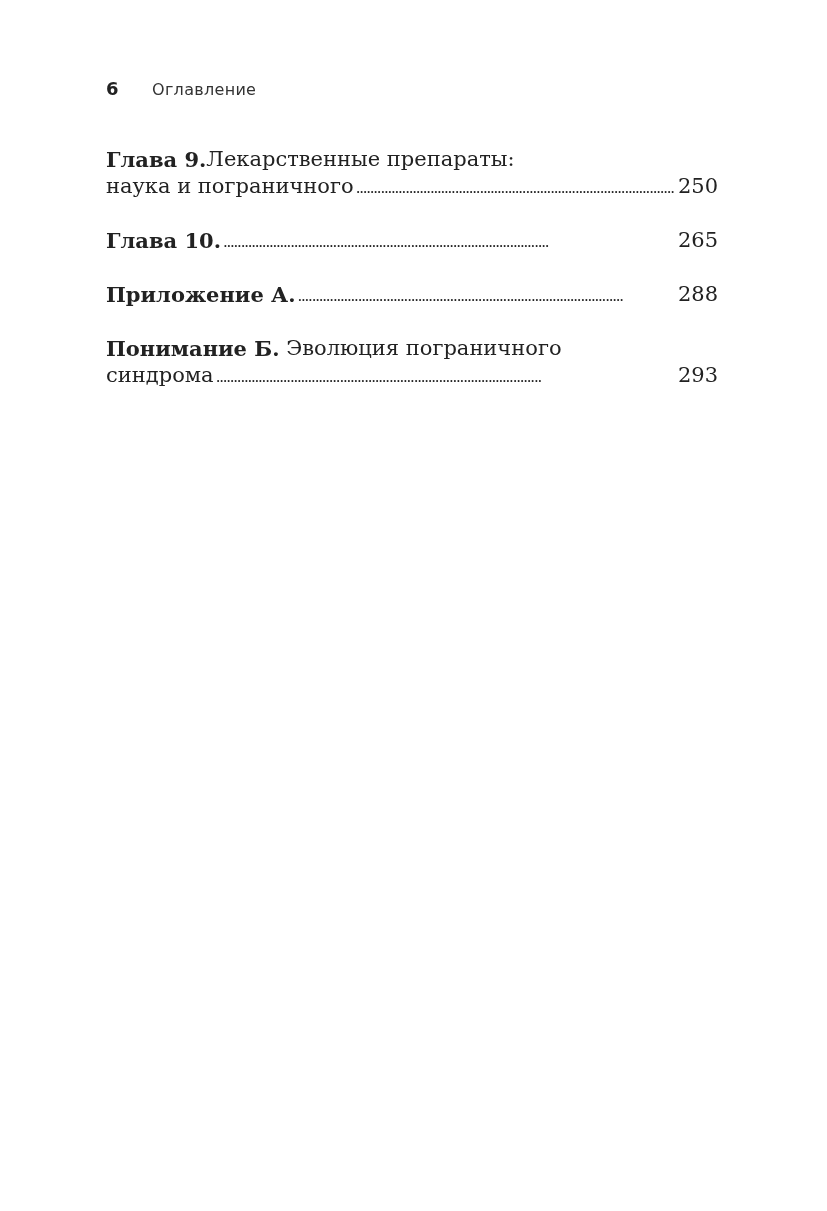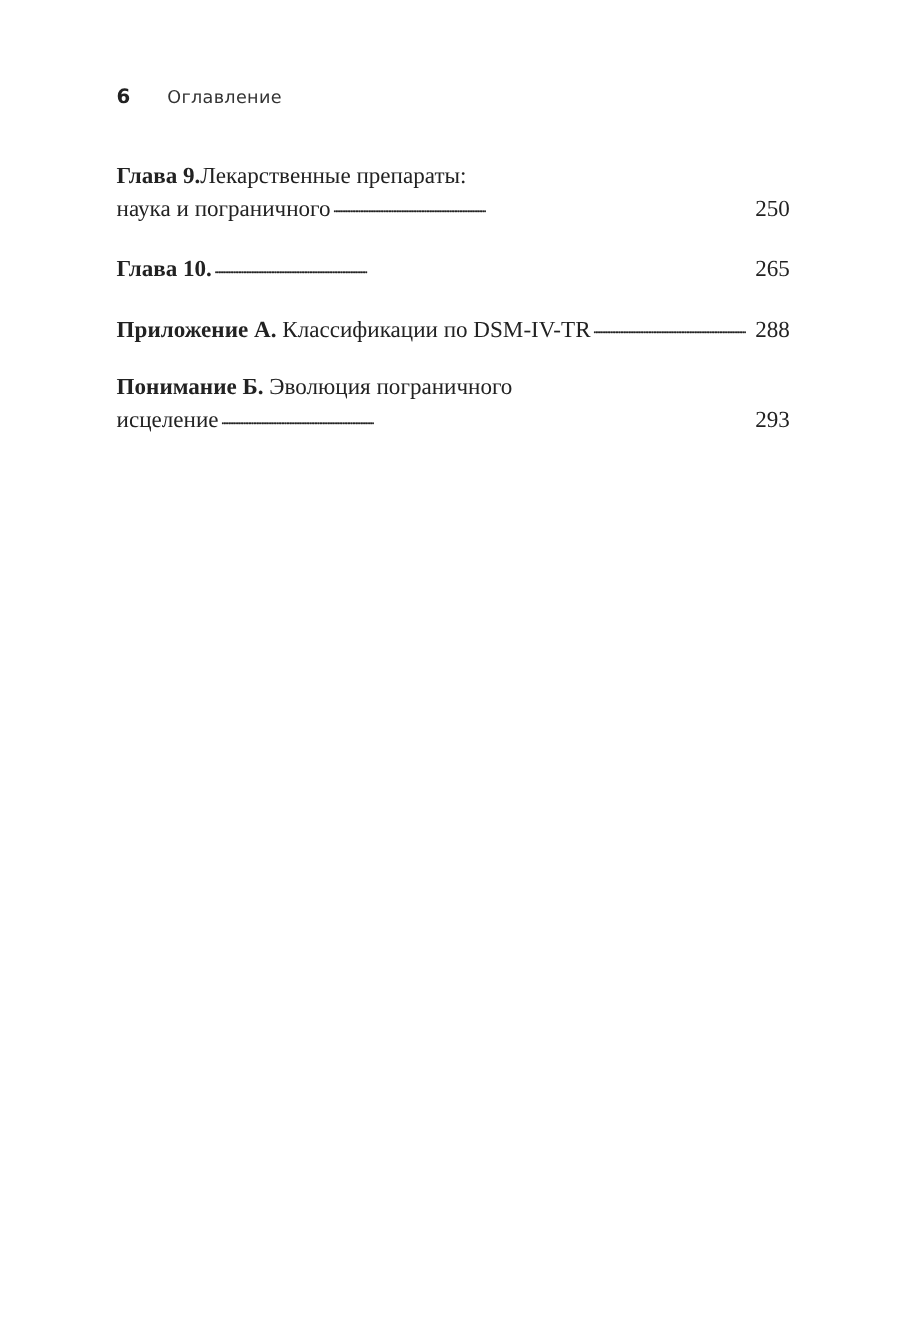--- a/index.html
+++ b/index.html
@@ -2,21 +2,21 @@
 <html><head>
 <meta charset="utf-8">
 <style>
   html, body { margin: 0; padding: 0; background: #ffffff; }
   body { width: 827px; height: 1211px; position: relative; overflow: hidden; color: #222; }
   .header { position: absolute; top: 78px; left: 106px; height: 30px; display: flex; align-items: baseline; }
   .page-num { font-family: "DejaVu Sans", sans-serif; font-weight: bold; font-size: 18px; color: #222; width: 46px; }
   .running-title { font-family: "DejaVu Sans", sans-serif; font-size: 16px; color: #333; letter-spacing: 0.3px; }
   .toc { position: absolute; left: 106px; top: 146px; width: 612px; font-family: "DejaVu Serif", serif; font-size: 21px; line-height: 27px; }
   .entry { margin-bottom: 25px; }
-  .line { display: flex; align-items: flex-end; white-space: nowrap; font-family: Liberation Serif, serif; }
+  .line { display: flex; align-items: flex-start; white-space: nowrap; }
   .bold { font-weight: bold; }
   .dots { flex: 1; overflow: hidden; margin: 0 4px 0 2px; }
   .dots::before { content: ". . . . . . . . . . . . . . . . . . . . . . . . . . . . . . . . . . . . . . . . . . . . . . . . . . . . . . . . . . . . . . . . . . . . . . . . . . . . . . . . . . . . . . . . . . . ."; letter-spacing: -3px; font-size: 15px; }
   .pg { flex: none; }
 </style>
 </head>
 <body>
 
 <div class="header">
   <span class="page-num">6</span>
@@ -41,31 +41,30 @@
     <div class="line">
       <span class="bold">Глава 10.</span>
       <span class="dots"></span>
       <span class="pg">265</span>
     </div>
   </div>
 
   <div class="entry">
     <div class="line">
       <span class="bold">Приложение А.</span>
-        <span style="white-space:pre"> Классификации по DSM-IV-TR</span>
       <span class="dots"></span>
       <span class="pg">288</span>
     </div>
   </div>
 
   <div class="entry">
     <div class="line">
       <span class="bold">Понимание Б.</span>
         <span style="white-space:pre"> Эволюция пограничного</span>
     </div>
     <div class="line">
-      <span>исцеление</span>
+      <span>синдрома</span>
       <span class="dots"></span>
       <span class="pg">293</span>
     </div>
   </div>
 
 </div>
 
 </body></html>

